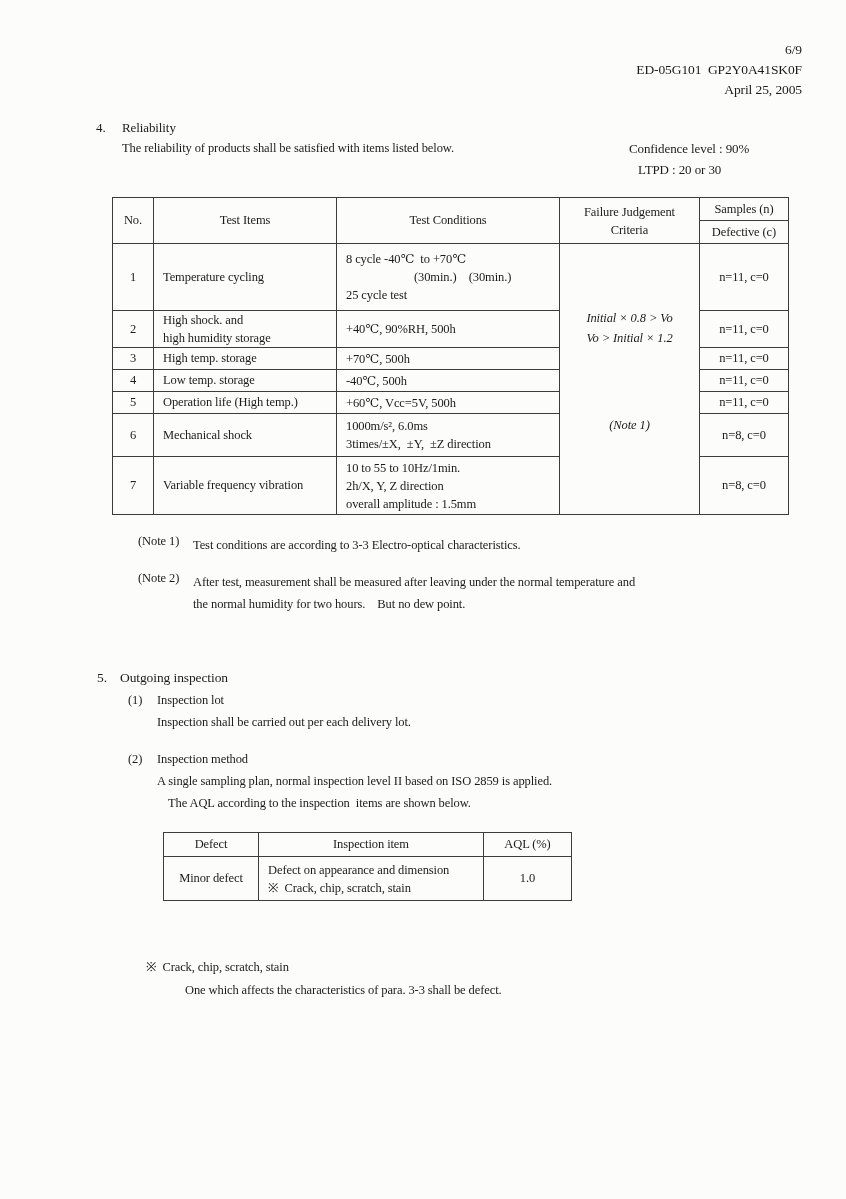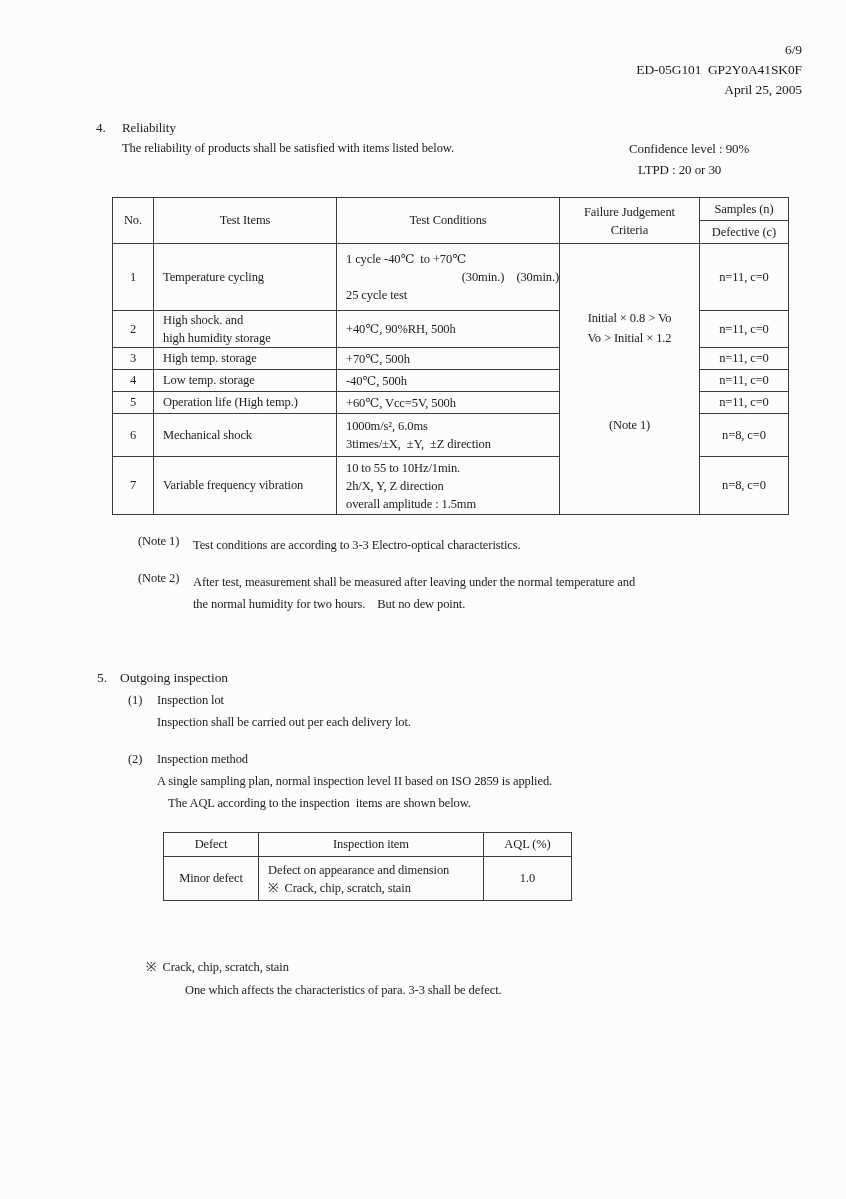--- a/index.html
+++ b/index.html
@@ -23,22 +23,22 @@
   #confidence-block .l2{margin-left:9px;}
   
   table{border-collapse:collapse;table-layout:fixed;padding-left:11px;}
   #reliability-table{top:197px;left:112px;}
   #reliability-table table,#aql-table table{border:1.5px solid #2e2e2e;}
   td,th{border:1px solid #3c3c3c;font-weight:normal;font-size:12.5px;padding:0;vertical-align:middle;}
   th{text-align:center;}
   .c{text-align:center;}
   .lp{text-align:left;padding-left:9px;}
   .line{line-height:18px;}
-  .cond-indent{margin-left:68px;text-align:right;}
-  #criteria-cell{position:relative;}
+  .cond-indent{margin-left:68px;}
+  #criteria-cell{position:relative;font-style:italic;}
   #criteria-cell .formula{position:absolute;top:64px;left:0;right:0;text-align:center;line-height:20px;}
   #criteria-cell .note{position:absolute;top:174px;left:0;right:0;text-align:center;}
   
   .note-row{left:138px;}
   .note-row .lbl{display:inline-block;width:55px;vertical-align:top;}
   .note-row .txt{display:inline-block;vertical-align:top;line-height:22px;}
   #note1{top:534px;}
   #note2{top:571px;}
   
   #sec5-heading{top:670px;left:97px;font-size:13.5px;}
@@ -97,21 +97,21 @@
         </tr>
         <tr style="height:23px">
           <th>Defective (c)</th>
         </tr>
       </thead>
       <tbody>
         <tr style="height:67px">
           <td class="c">1</td>
           <td class="lp">Temperature cycling</td>
           <td class="lp">
-            <div class="line pre">1 cycle -40℃  to +70℃</div>
+            <div class="line pre">8 cycle -40℃  to +70℃</div>
             <div class="line pre cond-indent">(30min.)    (30min.)</div>
             <div class="line pre">25 cycle test</div>
           </td>
           <td id="criteria-cell" rowspan="7">
             <div class="formula">
               <div>Initial × 0.8 &gt; Vo</div>
               <div>Vo &gt; Initial × 1.2</div>
             </div>
             <div class="note">(Note 1)</div>
           </td>

